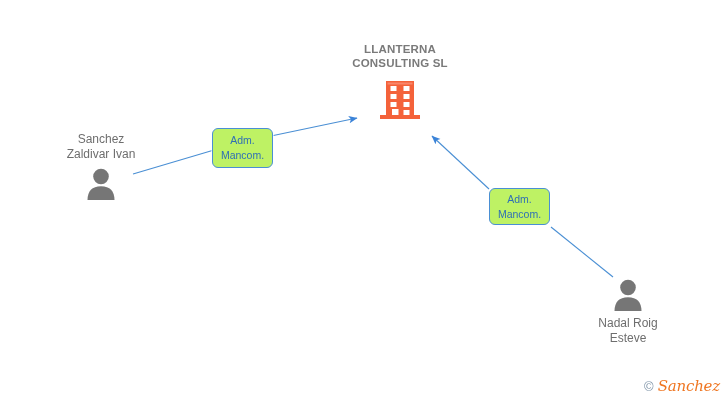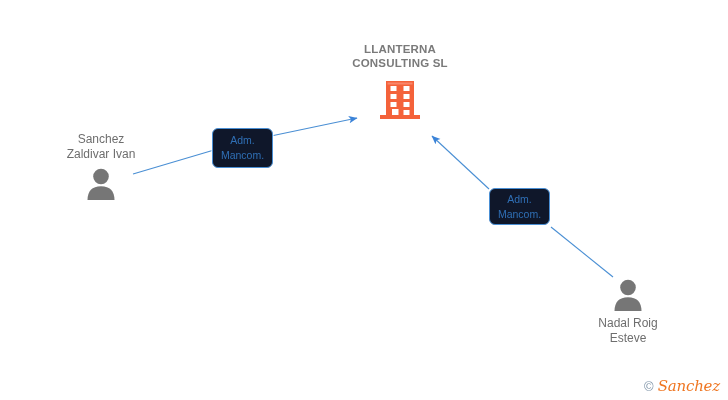--- a/index.html
+++ b/index.html
@@ -69,21 +69,21 @@
   }
   .person-node.left .person-icon  { margin-top: 5px; }
   .person-node.right .person-name { margin-top: 5px; }
 
   
   .rel-box {
     position: absolute;
     box-sizing: border-box;
     border: 1px solid #4a8fd4;
     border-radius: 6px;
-    background: #0f172a;
+    background: #bef264;
     color: #2f6fb5;
     font-size: 10.5px;
     line-height: 15px;
     text-align: center;
     white-space: pre-line;
     display: flex;
     align-items: center;
     justify-content: center;
     box-shadow: 0 0 0 1px rgba(255,255,255,0.6);
   }

